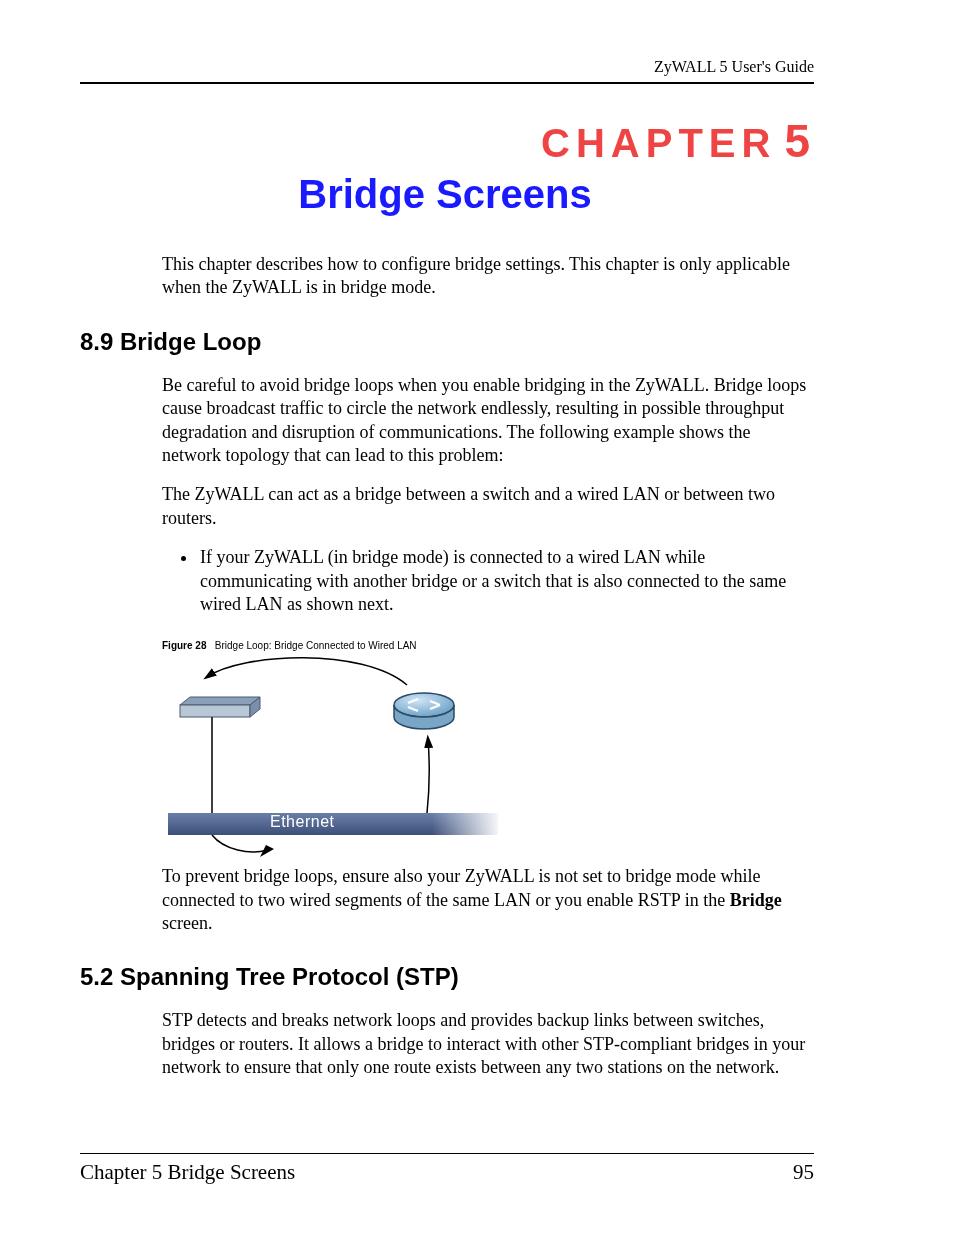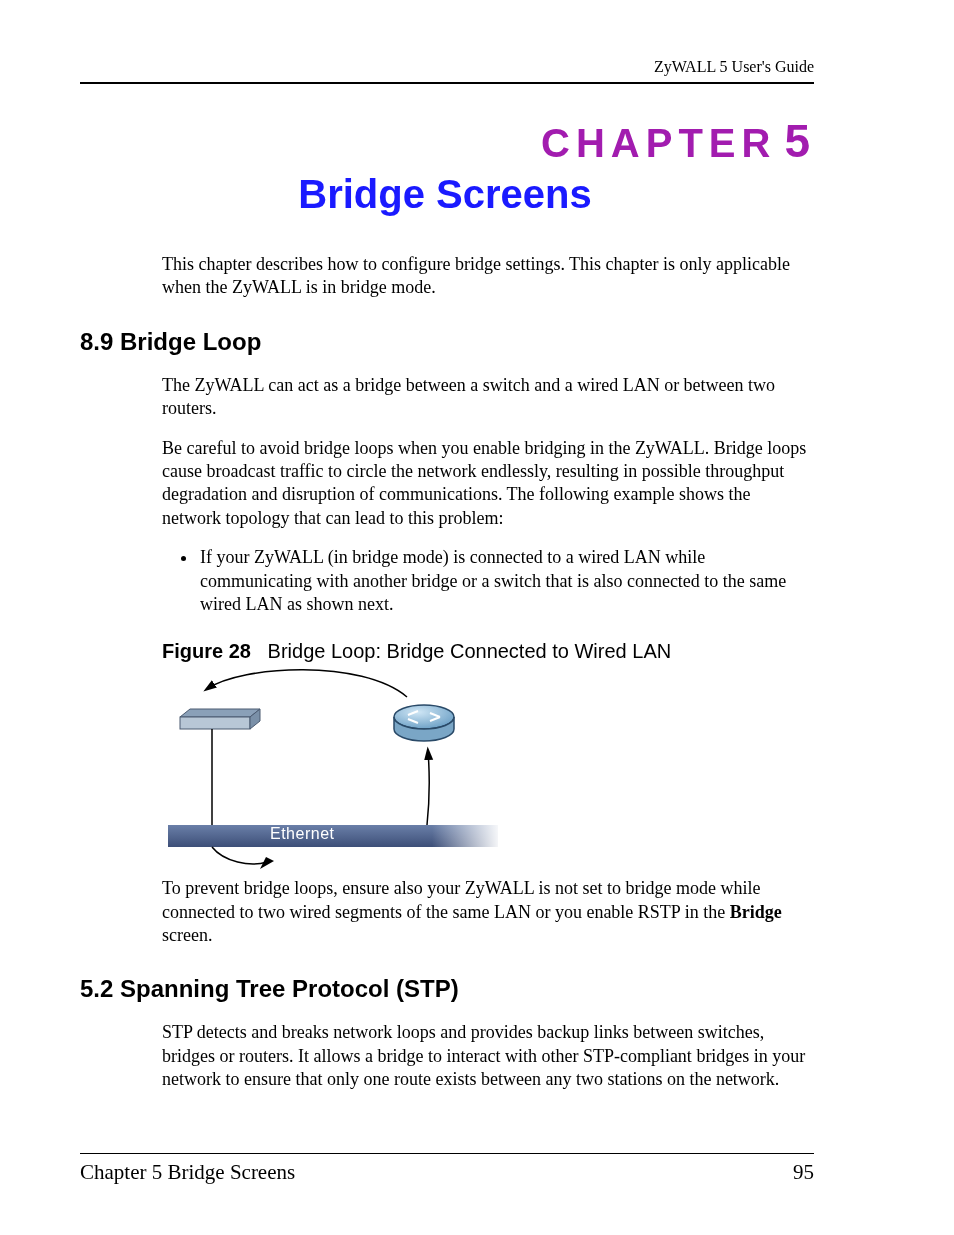--- a/index.html
+++ b/index.html
@@ -24,21 +24,21 @@
   .top-rule {
     border: 0;
     border-top: 2px solid #000;
     margin: 0 0 30px 0;
   }
   .chapter-block {
     text-align: right;
     margin-right: 4px;
   }
   .chapter-line {
-    color: #a21caf;
+    color: #ef4444;
     font-family: Arial, Helvetica, sans-serif;
     font-weight: bold;
     font-size: 40px;
     letter-spacing: 6px;
     display: inline-block;
   }
   .chapter-num {
     font-size: 46px;
     letter-spacing: 0;
     margin-left: 8px;
@@ -67,21 +67,21 @@
   }
   ul.bullets {
     margin: 6px 0 24px 0;
     padding-left: 118px;
     font-size: 18px;
     line-height: 1.3;
   }
   ul.bullets li { margin-bottom: 4px; padding-left: 2px; }
   .fig-caption {
     font-family: Arial, Helvetica, sans-serif;
-    font-size: 20px;
+    font-size: 10px;
     padding-left: 82px;
     margin: 10px 0 4px 0;
   }
   .fig-caption .fb { font-weight: bold; }
   .figure-box {
     margin-left: 82px;
     width: 370px;
     height: 210px;
     position: relative;
   }
@@ -125,22 +125,22 @@
     <div>
       <span class="chapter-line">CHAPTER</span><span class="chapter-line chapter-num">5</span>
     </div>
     <div class="chapter-title">Bridge Screens</div>
   </div>
 
   <p class="body-text">This chapter describes how to configure bridge settings. This chapter is only applicable when the ZyWALL is in bridge mode.</p>
 
   <div class="h2">8.9  Bridge Loop</div>
 
+  <p class="body-text">Be careful to avoid bridge loops when you enable bridging in the ZyWALL. Bridge loops cause broadcast traffic to circle the network endlessly, resulting in possible throughput degradation and disruption of communications. The following example shows the network topology that can lead to this problem:</p>
   <p class="body-text">The ZyWALL can act as a bridge between a switch and a wired LAN or between two routers.</p>
-  <p class="body-text">Be careful to avoid bridge loops when you enable bridging in the ZyWALL. Bridge loops cause broadcast traffic to circle the network endlessly, resulting in possible throughput degradation and disruption of communications. The following example shows the network topology that can lead to this problem:</p>
 
   <ul class="bullets">
     <li>If your ZyWALL (in bridge mode) is connected to a wired LAN while communicating with another bridge or a switch that is also connected to the same wired LAN as shown next.</li>
   </ul>
 
   <div class="fig-caption">
     <span class="fb">Figure 28</span>&nbsp;&nbsp;&nbsp;<span>Bridge Loop: Bridge Connected to Wired LAN</span>
   </div>
 
   <div class="figure-box">

